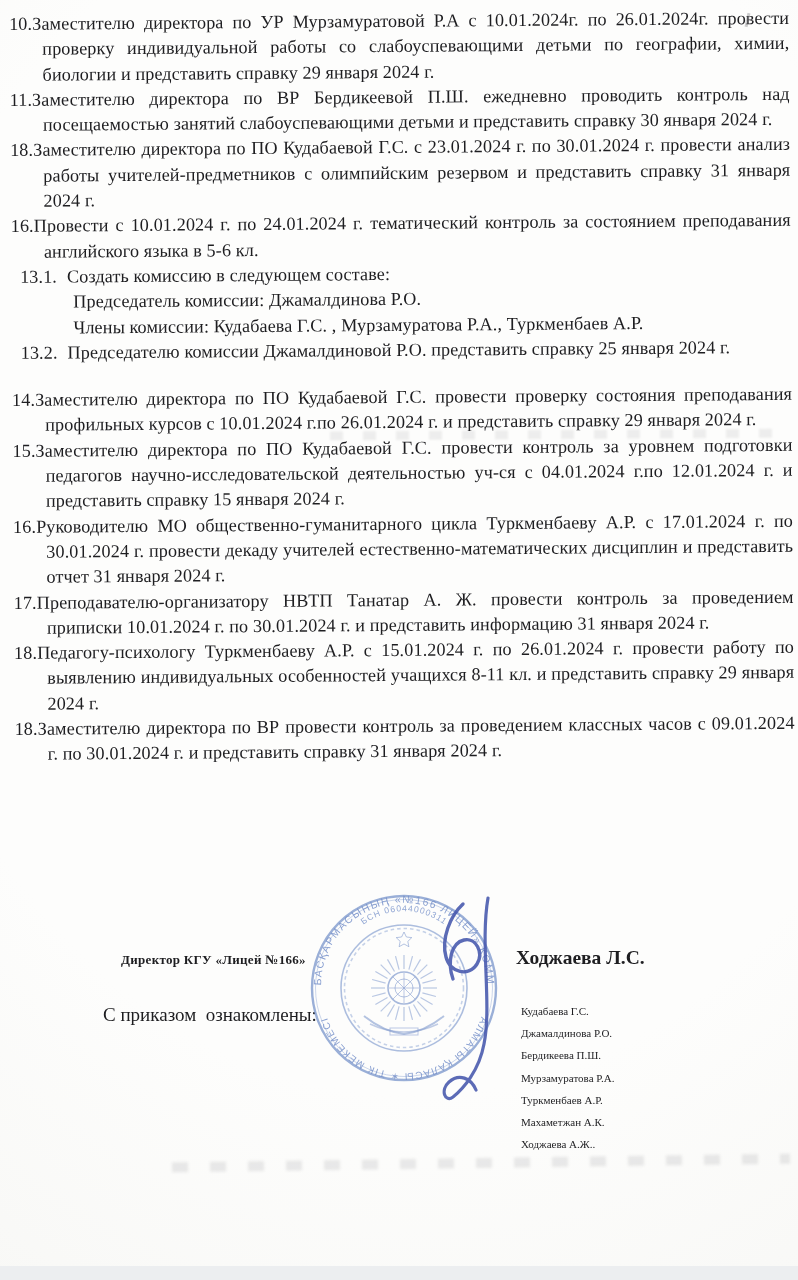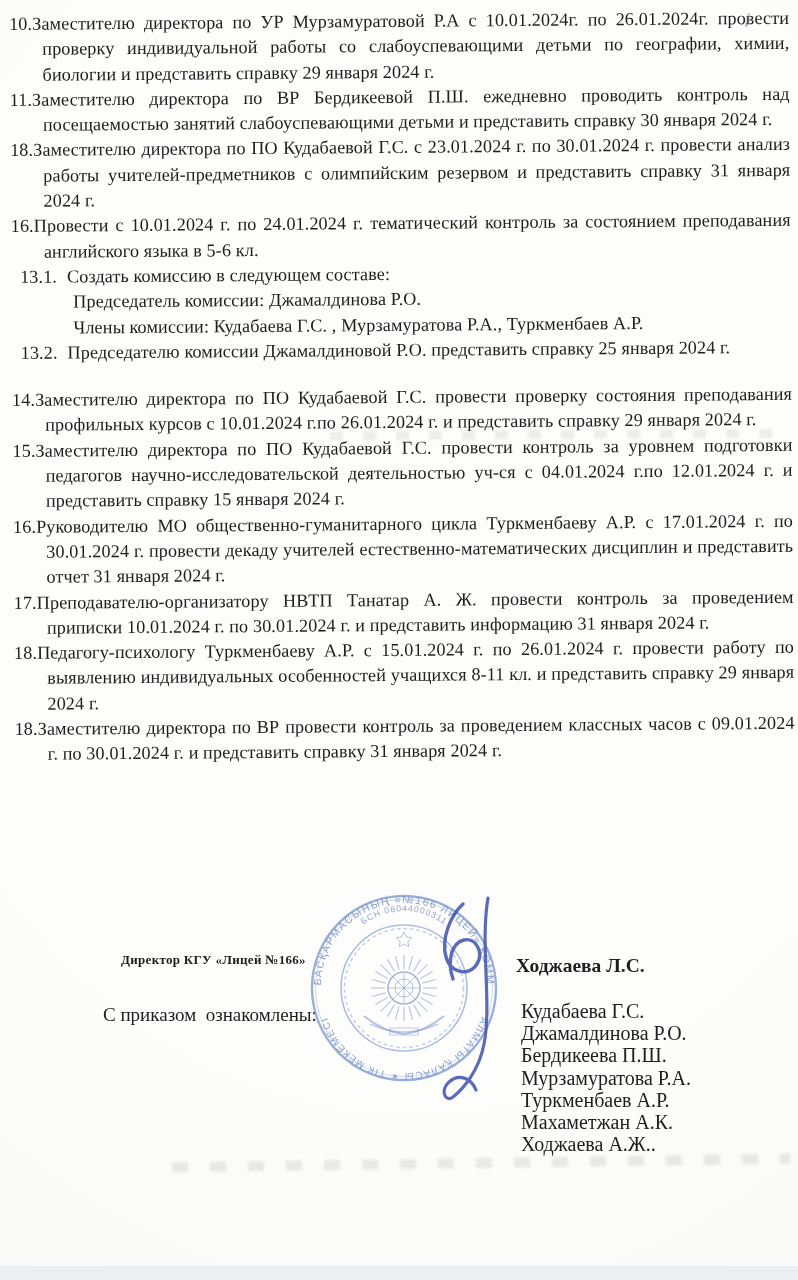--- a/index.html
+++ b/index.html
@@ -20,23 +20,23 @@
     letter-spacing:0.1px;
   }
   .item { text-align:justify; }
   .item.main { padding-left:33px; text-indent:-33px; }
   .item.sub  { padding-left:62px; text-indent:-53px; }
   .item.sub .num { margin-right:10px; }
   .extra-line { padding-left:62px; text-align:left; }
   .gap-after { margin-bottom:22px; }
   
   .director-title { position:absolute; left:121px; top:952px; font-weight:bold; font-size:13px; letter-spacing:0.3px; }
-  .director-name  { position:absolute; left:516px; top:947px; font-weight:bold; font-size:19.5px;margin-top:8px; }
+  .director-name  { position:absolute; left:516px; top:947px; font-weight:bold; font-size:19.5px; }
   .ack-label      { position:absolute; left:103px; top:1004px; font-size:19px; white-space:pre;text-align:right; }
-  .names          { position:absolute; left:521px; top:1000px; font-size:20px; line-height:22.2px; }
+  .names          { position:absolute; left:521px; top:1000px; font-size:11px; line-height:22.2px; }
   
   .stamp-wrap { position:absolute; left:292px; top:876px; width:230px; height:242px; filter:blur(0.35px); opacity:0.95; }
   
   .artifact { position:absolute; pointer-events:none; }
   .bleed-1 {
     left:330px; top:430px; width:458px; height:9px;
     background:repeating-linear-gradient(90deg, rgba(110,110,116,.20) 0 13px, transparent 13px 33px);
     filter:blur(1.3px); opacity:.55; transform:rotate(-0.35deg);
   }
   .bleed-2 {

